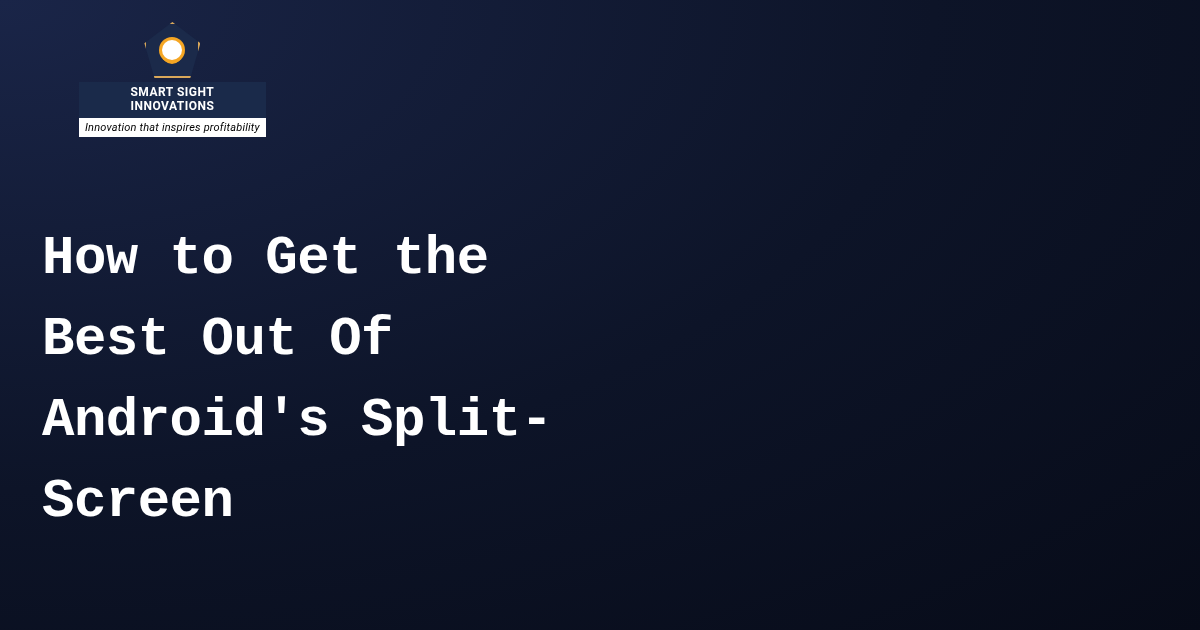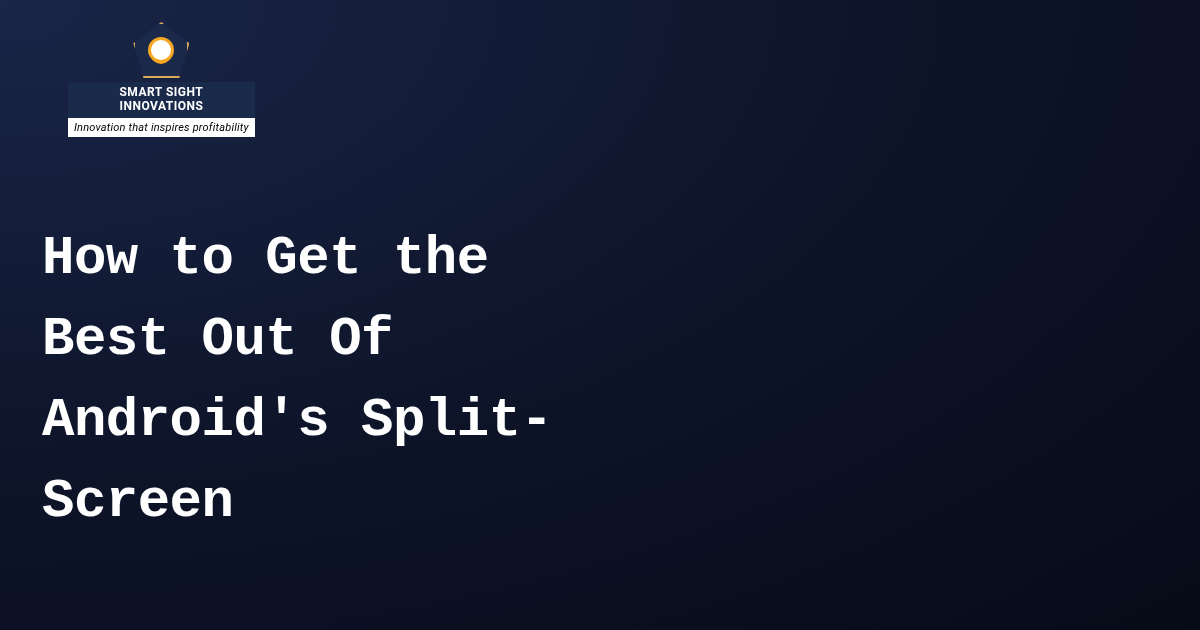--- a/index.html
+++ b/index.html
@@ -3,21 +3,21 @@
 <meta charset="utf-8">
 <style>
   * { margin:0; padding:0; box-sizing:border-box; }
   body {
     width:1200px; height:630px; overflow:hidden;
     background: radial-gradient(ellipse at top left, #1a2548 0%, #0d1428 55%, #070b18 100%);
     font-family: -apple-system, BlinkMacSystemFont, "Segoe UI", Roboto, Arial, sans-serif;
     position:relative;
   }
   
-  .logo-block { position:absolute; top:22px; left:68px; text-align:center; }
+  .logo-block { position:absolute; top:22px; left:79px; text-align:center; }
   .pentagon {
     width:56px; height:56px; margin:0 auto 4px;
     background:#1b2a4a;
     clip-path: polygon(50% 0%, 100% 38%, 82% 100%, 18% 100%, 0% 38%);
     border:2px solid #d9a85a;
     display:flex; align-items:center; justify-content:center;
   }
   .bulb { width:20px; height:20px; background:#fff; border-radius:50%;
     box-shadow:0 0 0 3px #f5a623, 0 4px 0 0 #f5a623; }
   .logo-name { background:#1a2a4a; color:#fff; font-size:12px; font-weight:700;

